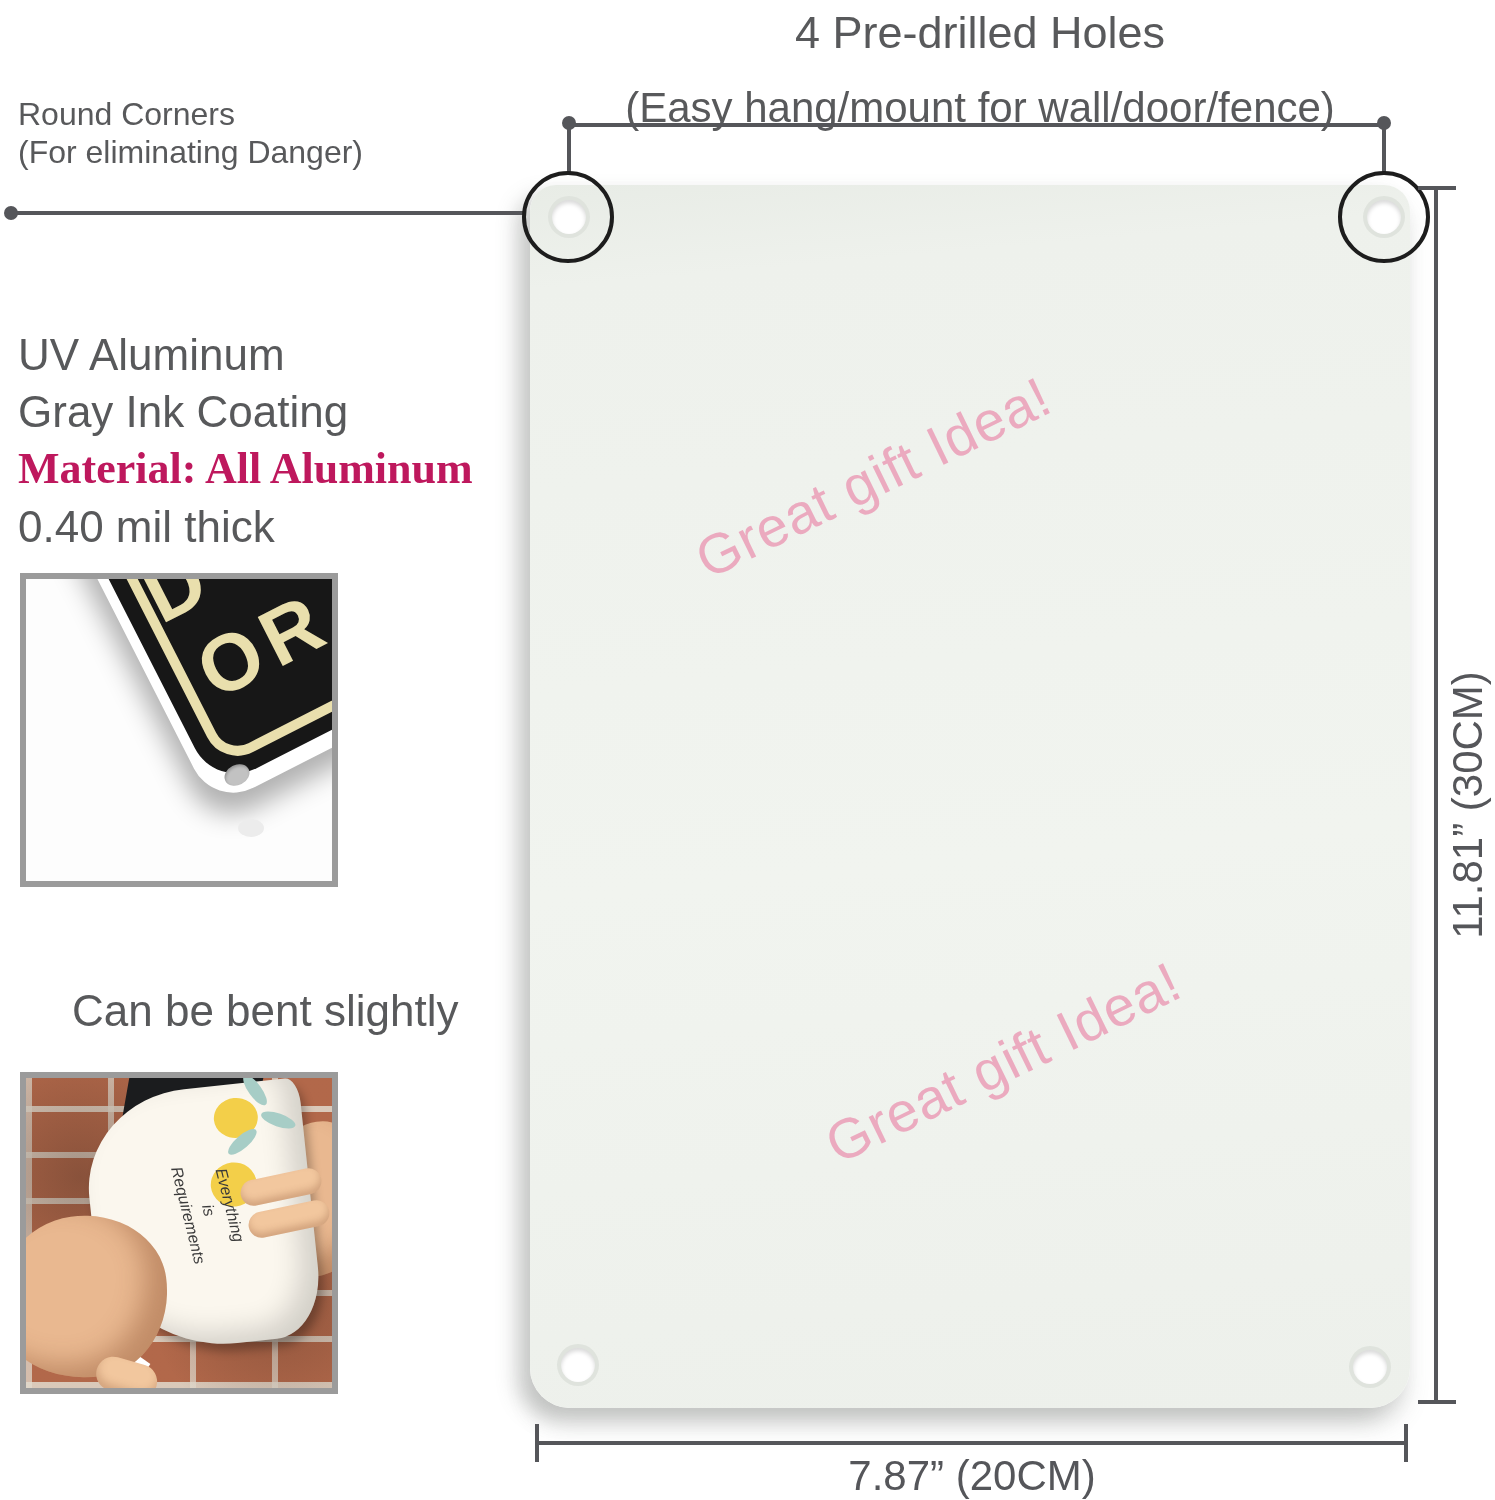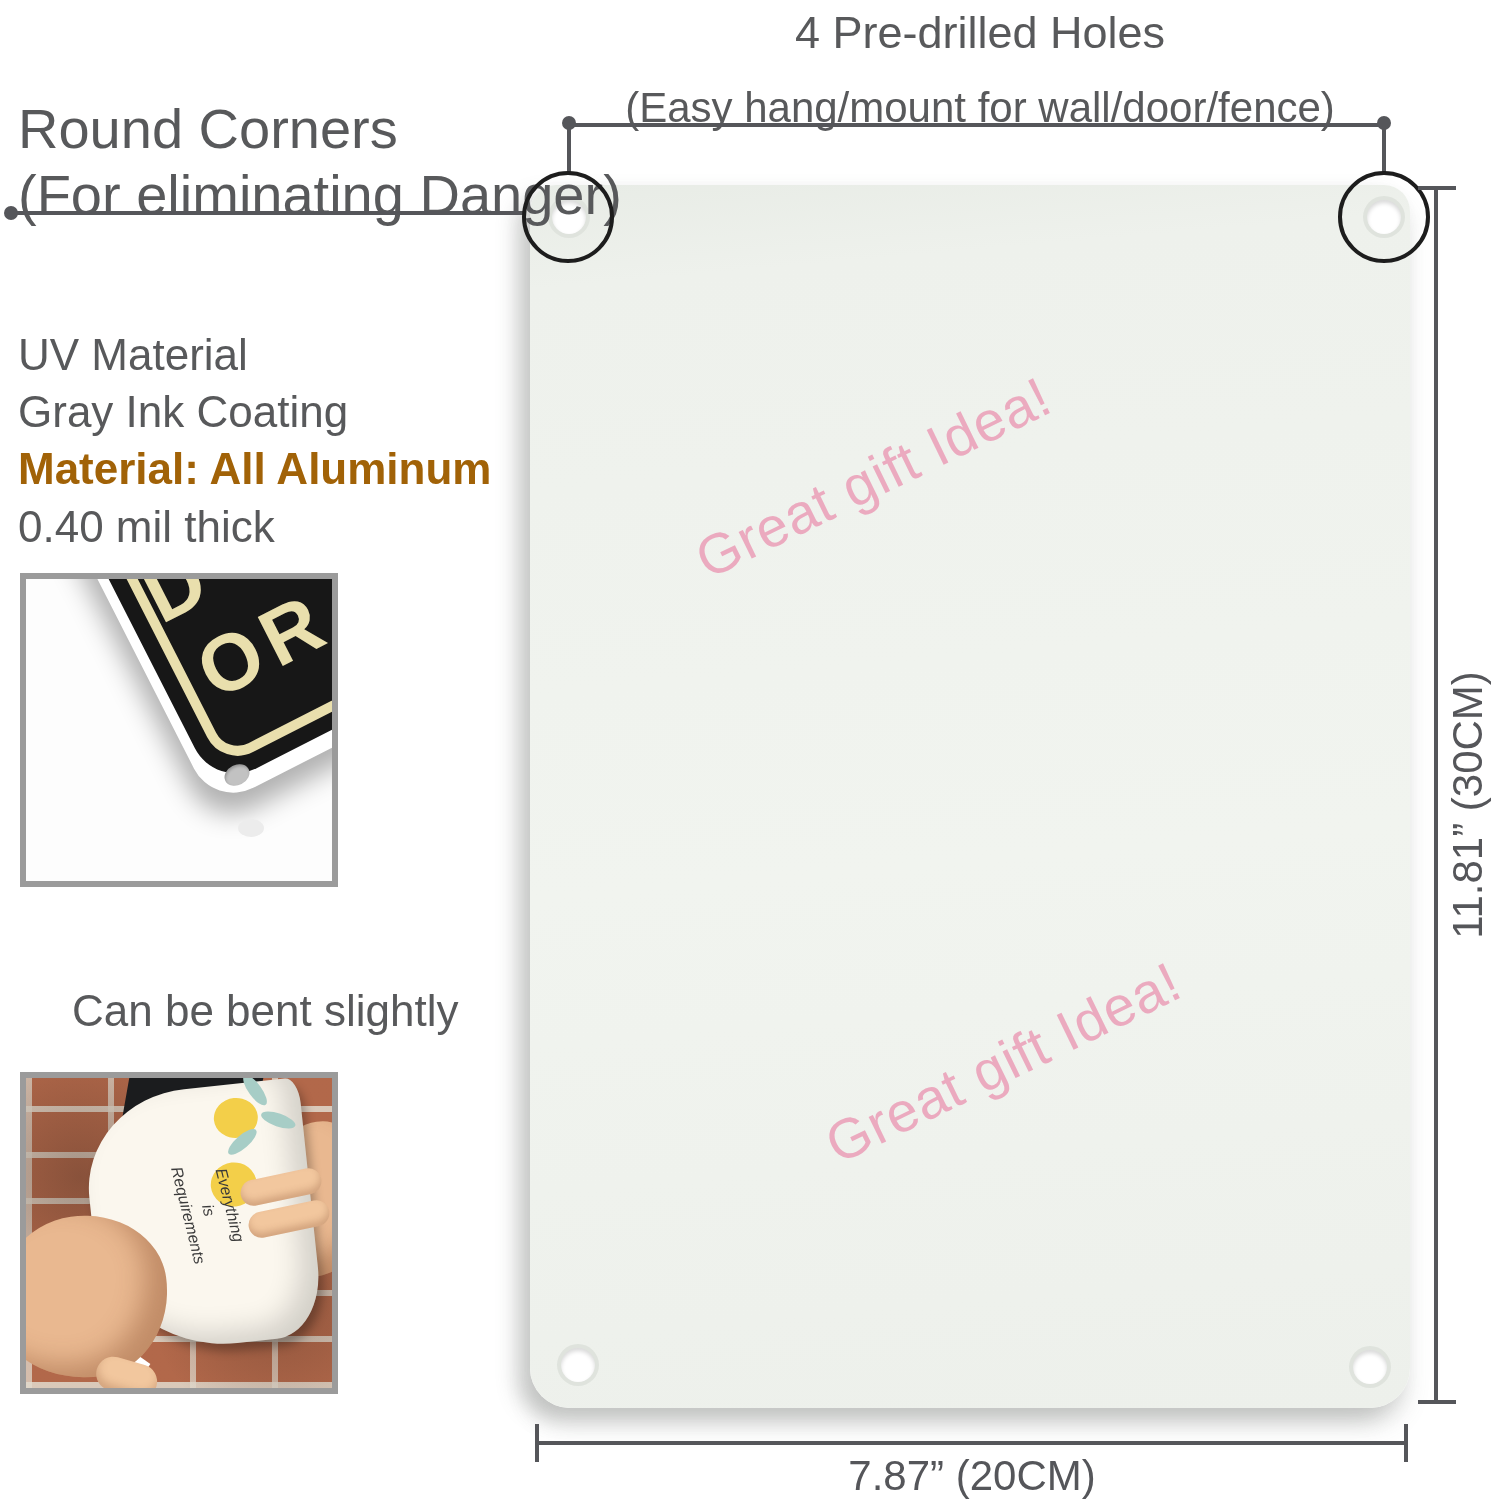--- a/index.html
+++ b/index.html
@@ -8,24 +8,24 @@
     position:relative; width:1495px; height:1500px; background:#ffffff;
     overflow:hidden; font-family:"Liberation Sans", sans-serif; color:#58595b;
   }
   .abs { position:absolute; }
 
   
   .top-caption { left:500px; top:6px; width:960px; text-align:center; line-height:1.18; }
   .cap-line1 { font-size:45px;text-align:center; }
   .cap-line2 { font-size:42px;margin-top:24px; }
   .rc-caption { left:18px; top:96px; line-height:1.18; }
-  .rc-line { font-size:56px; }
+  .rc-line { font-size:32px; }
   .coating-caption { left:18px; top:326px; line-height:1.3; }
   .coat-line { font-size:44px; }
-  .coat-material { font-size:44px; color:#a16207; font-weight:bold; }
+  .coat-material { font-size:44px; color:#be185d; font-weight:bold;font-family:Liberation Serif, serif; }
   .bend-caption { left:24px; top:986px; font-size:44px;margin-left:48px; }
 
   
   .line { position:absolute; background:#55565a; }
   .dot  { position:absolute; width:14px; height:14px; border-radius:50%; background:#55565a; }
   .ring { position:absolute; width:92px; height:92px; border:4px solid #1d1d1d; border-radius:50%; }
 
   
   .panel {
     left:530px; top:185px; width:880px; height:1223px;
@@ -140,21 +140,21 @@
   <div class="abs rc-caption">
     <div class="rc-line">Round Corners</div>
     <div class="rc-line">(For eliminating Danger)</div>
   </div>
   <div class="dot" style="left:4px; top:206px;"></div>
   <div class="line" style="left:10px; top:211px; width:513px; height:4px;"></div>
   <div class="ring" style="left:522px; top:171px;"></div>
   <div class="ring" style="left:1338px; top:171px;"></div>
 
   <div class="abs coating-caption">
-    <div class="coat-line">UV Material</div>
+    <div class="coat-line">UV Aluminum</div>
     <div class="coat-line">Gray Ink Coating</div>
     <div class="coat-material">Material: All Aluminum</div>
     <div class="coat-line">0.40 mil thick</div>
   </div>
 
   <div class="frame frame1">
     <div class="p1-sign">
       <div class="p1-border"></div>
       <div class="p1-line1">D</div>
       <div class="p1-line2">OR R</div>

